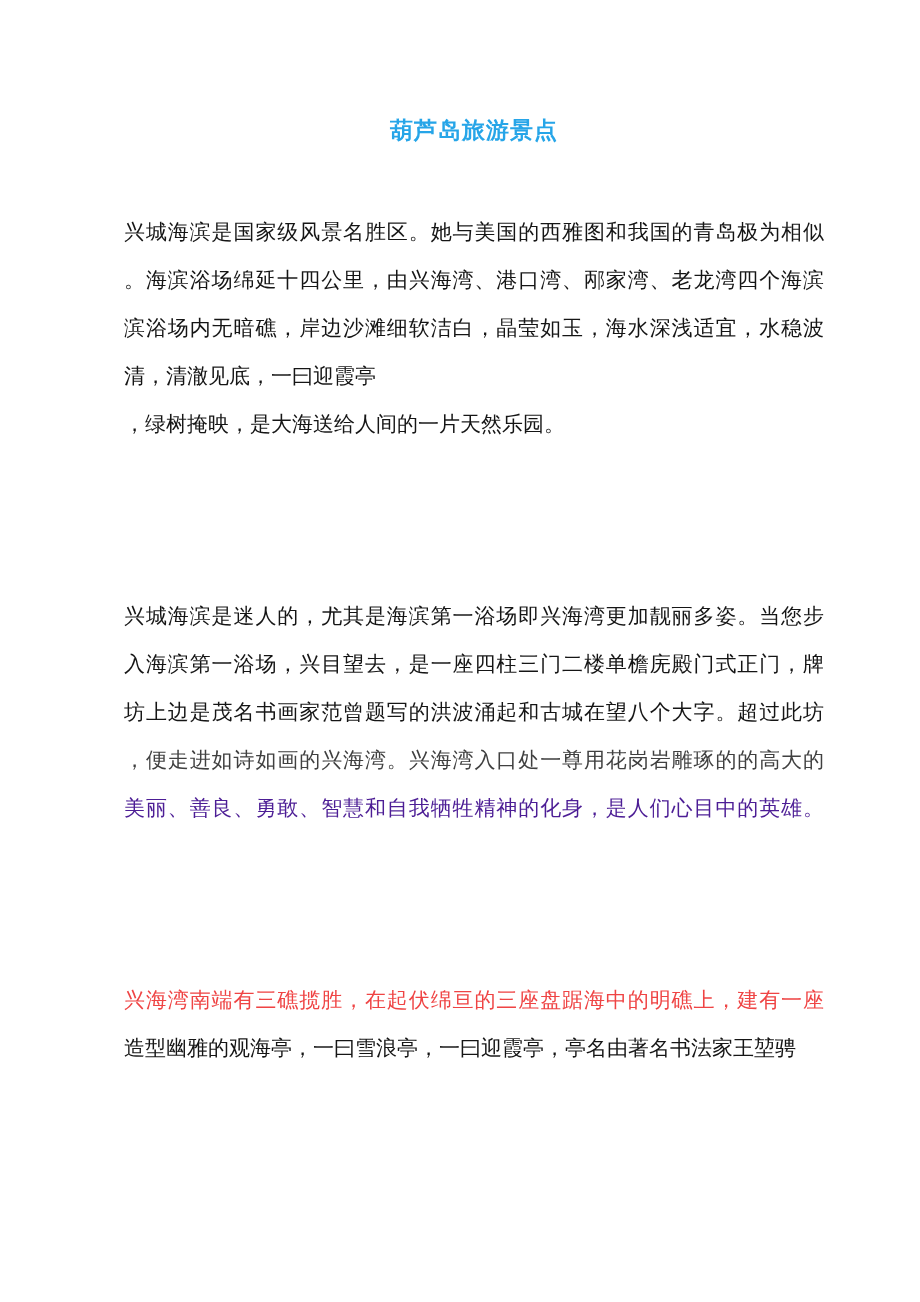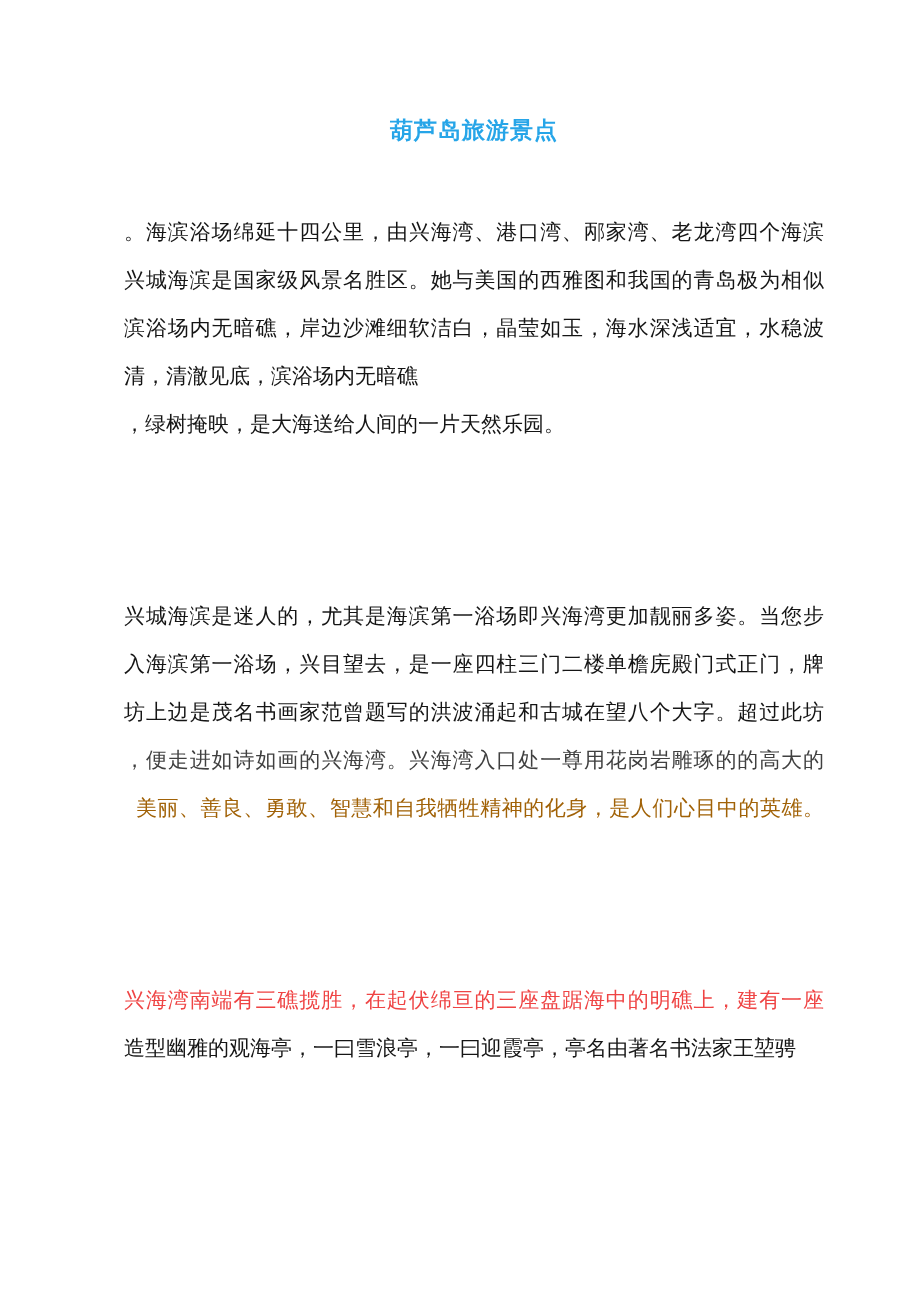--- a/index.html
+++ b/index.html
@@ -45,31 +45,31 @@
     overflow: hidden;
   }
 </style>
 </head>
 <body>
 
 <div class="page">
   <h1 class="doc-title" style="color: rgb(38, 165, 232);">葫芦岛旅游景点</h1>
   <div class="doc-body" id="doc-body">
       <div class="para">
+        <div class="line justify" style="color: rgb(21, 21, 21);">兴城海滨是国家级风景名胜区。她与美国的西雅图和我国的青岛极为相似</div>
         <div class="line justify" style="color: rgb(21, 21, 21);">。海滨浴场绵延十四公里，由兴海湾、港口湾、邴家湾、老龙湾四个海滨</div>
-        <div class="line justify" style="color: rgb(21, 21, 21);">兴城海滨是国家级风景名胜区。她与美国的西雅图和我国的青岛极为相似</div>
         <div class="line justify" style="color: rgb(21, 21, 21);">滨浴场内无暗礁，岸边沙滩细软洁白，晶莹如玉，海水深浅适宜，水稳波</div>
-        <div class="line" style="color: rgb(21, 21, 21);">清，清澈见底，滨浴场内无暗礁</div>
+        <div class="line" style="color: rgb(21, 21, 21);">清，清澈见底，一曰迎霞亭</div>
         <div class="line" style="color: rgb(21, 21, 21);">，绿树掩映，是大海送给人间的一片天然乐园。</div>
       </div>
       <div class="para">
         <div class="line justify" style="color: rgb(21, 21, 21);">兴城海滨是迷人的，尤其是海滨第一浴场即兴海湾更加靓丽多姿。当您步</div>
         <div class="line justify" style="color: rgb(21, 21, 21);">入海滨第一浴场，兴目望去，是一座四柱三门二楼单檐庑殿门式正门，牌</div>
         <div class="line justify" style="color: rgb(21, 21, 21);">坊上边是茂名书画家范曾题写的洪波涌起和古城在望八个大字。超过此坊</div>
         <div class="line justify" style="color: #404040;">，便走进如诗如画的兴海湾。兴海湾入口处一尊用花岗岩雕琢的的高大的</div>
-        <div class="line justify" style="color: #a16207; margin-left: 12px;">美丽、善良、勇敢、智慧和自我牺牲精神的化身，是人们心目中的英雄。</div>
+        <div class="line justify" style="color: #4c1d95;">美丽、善良、勇敢、智慧和自我牺牲精神的化身，是人们心目中的英雄。</div>
       </div>
       <div class="para">
         <div class="line justify" style="color: #ef4444;">兴海湾南端有三礁揽胜，在起伏绵亘的三座盘踞海中的明礁上，建有一座</div>
         <div class="line" style="color: rgb(21, 21, 21);">造型幽雅的观海亭，一曰雪浪亭，一曰迎霞亭，亭名由著名书法家王堃骋</div>
       </div>
     </div>
 </div>
 
 </body></html>

